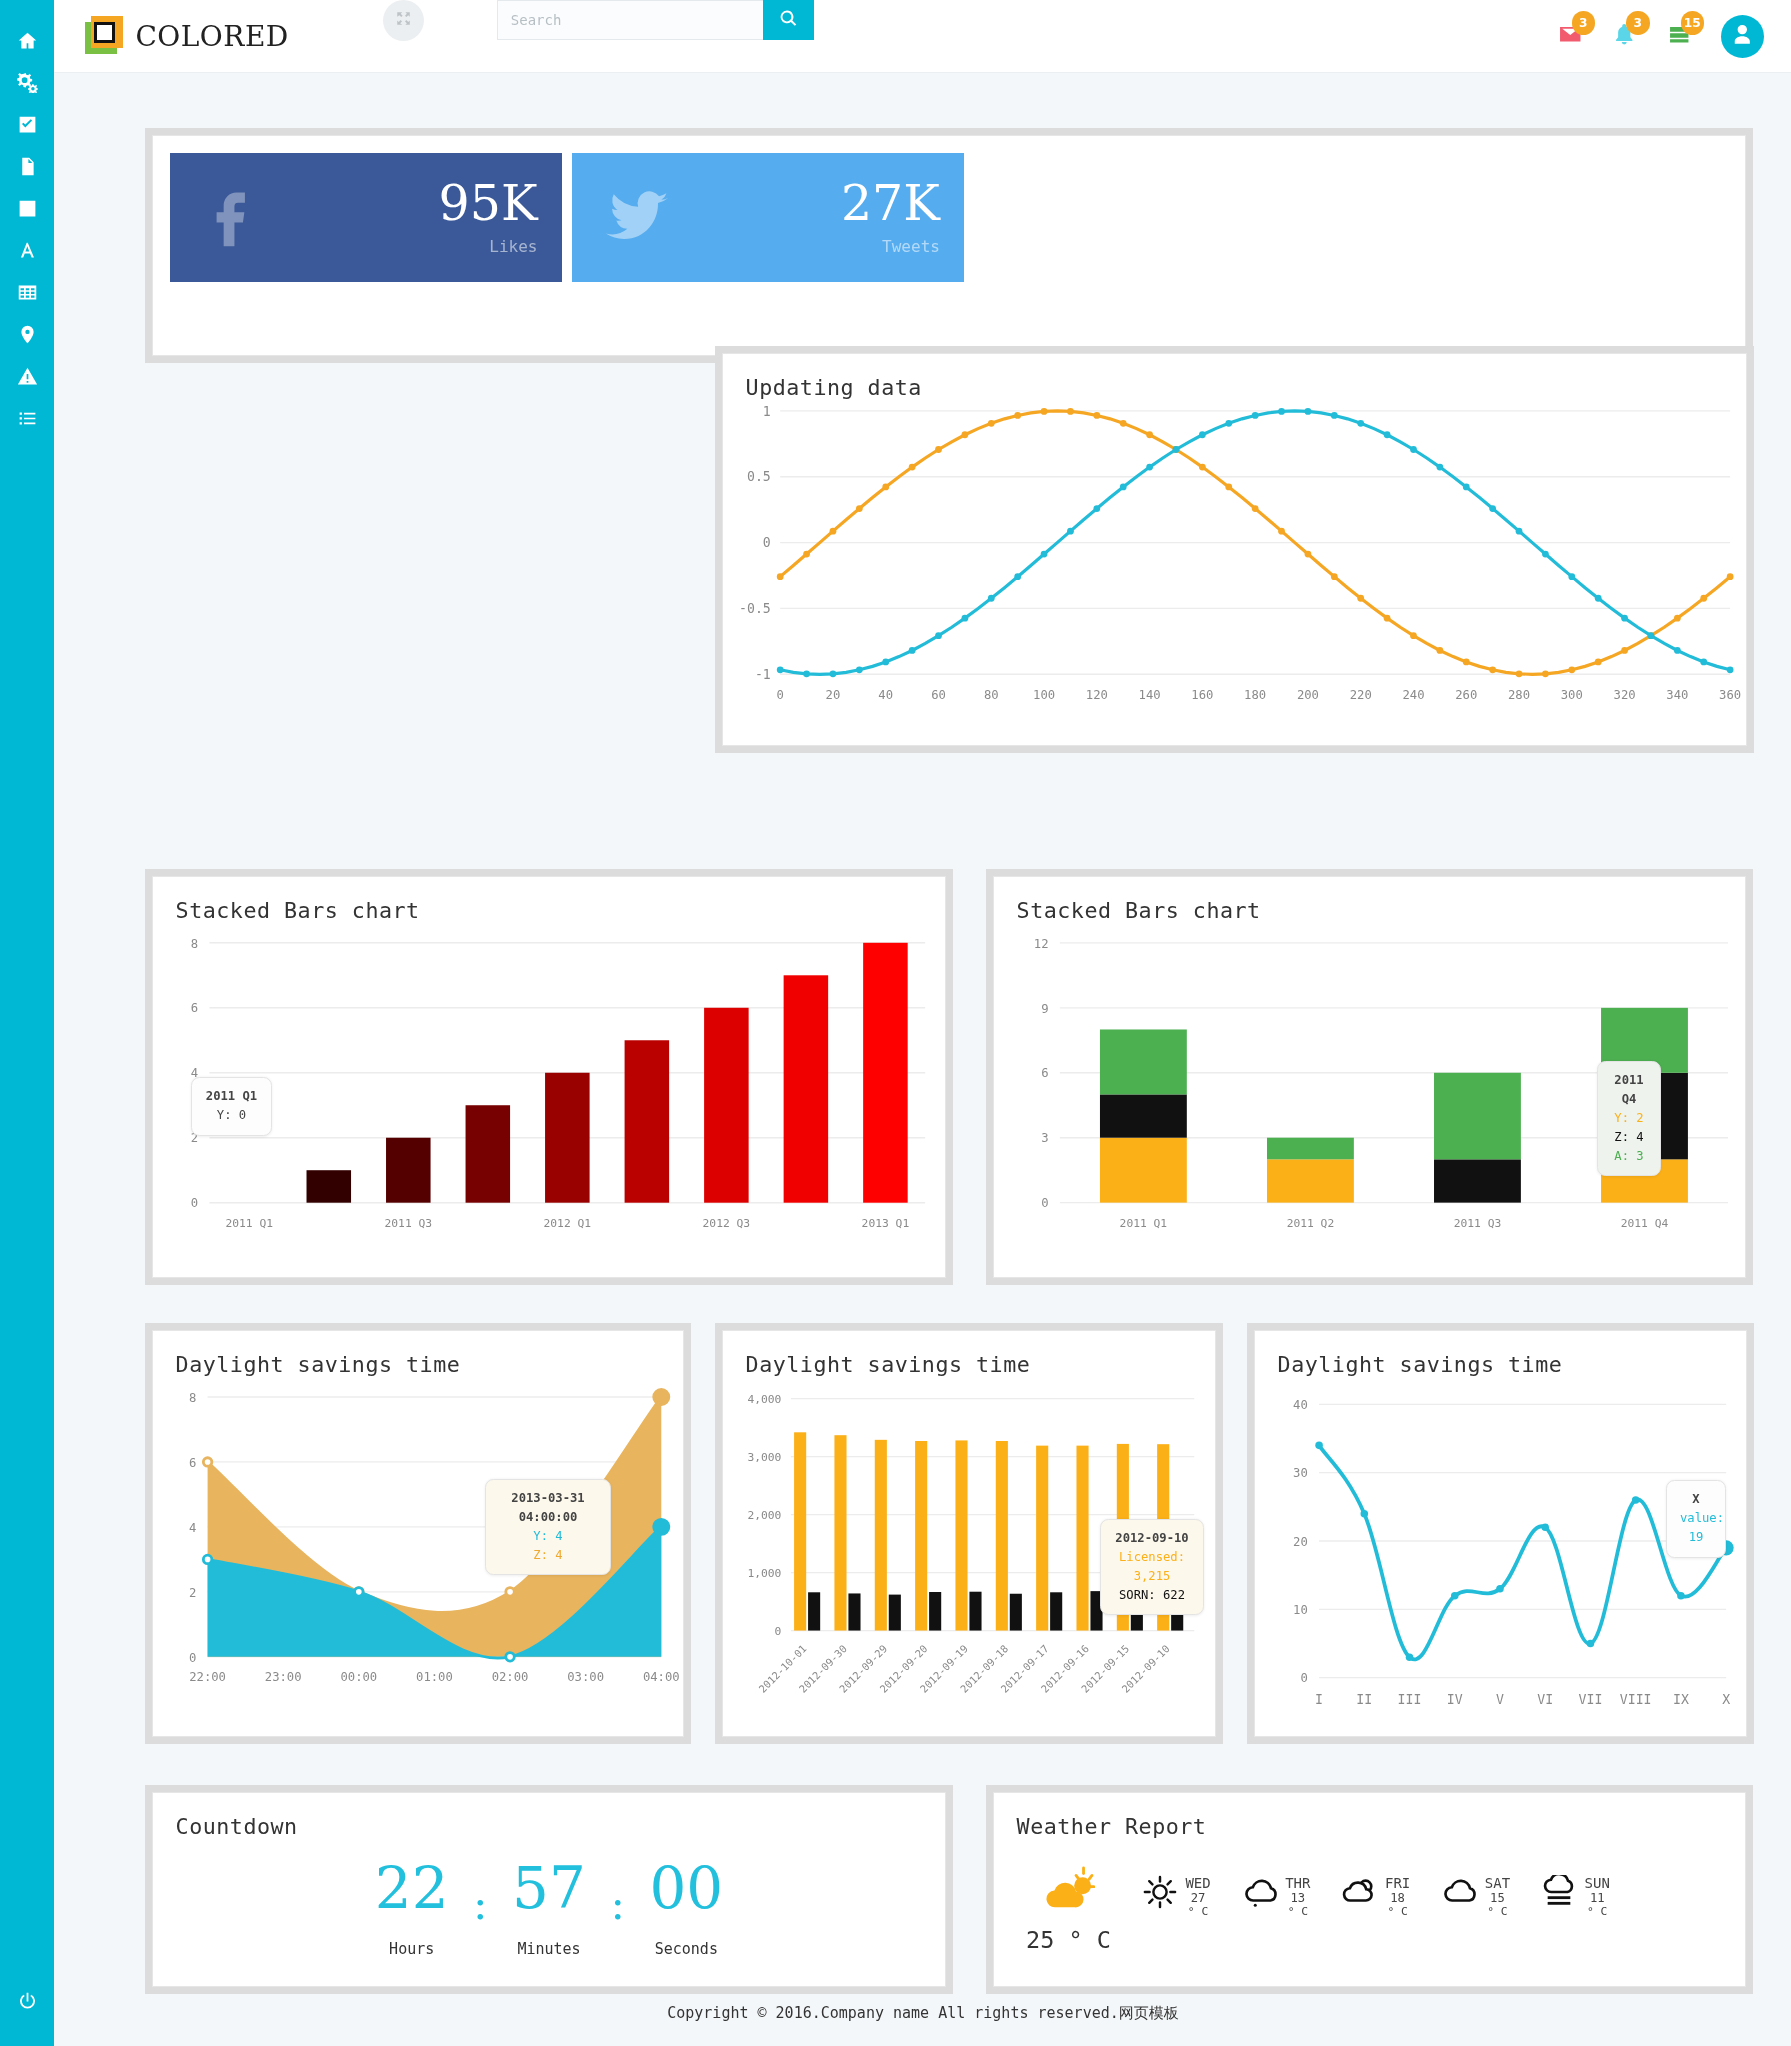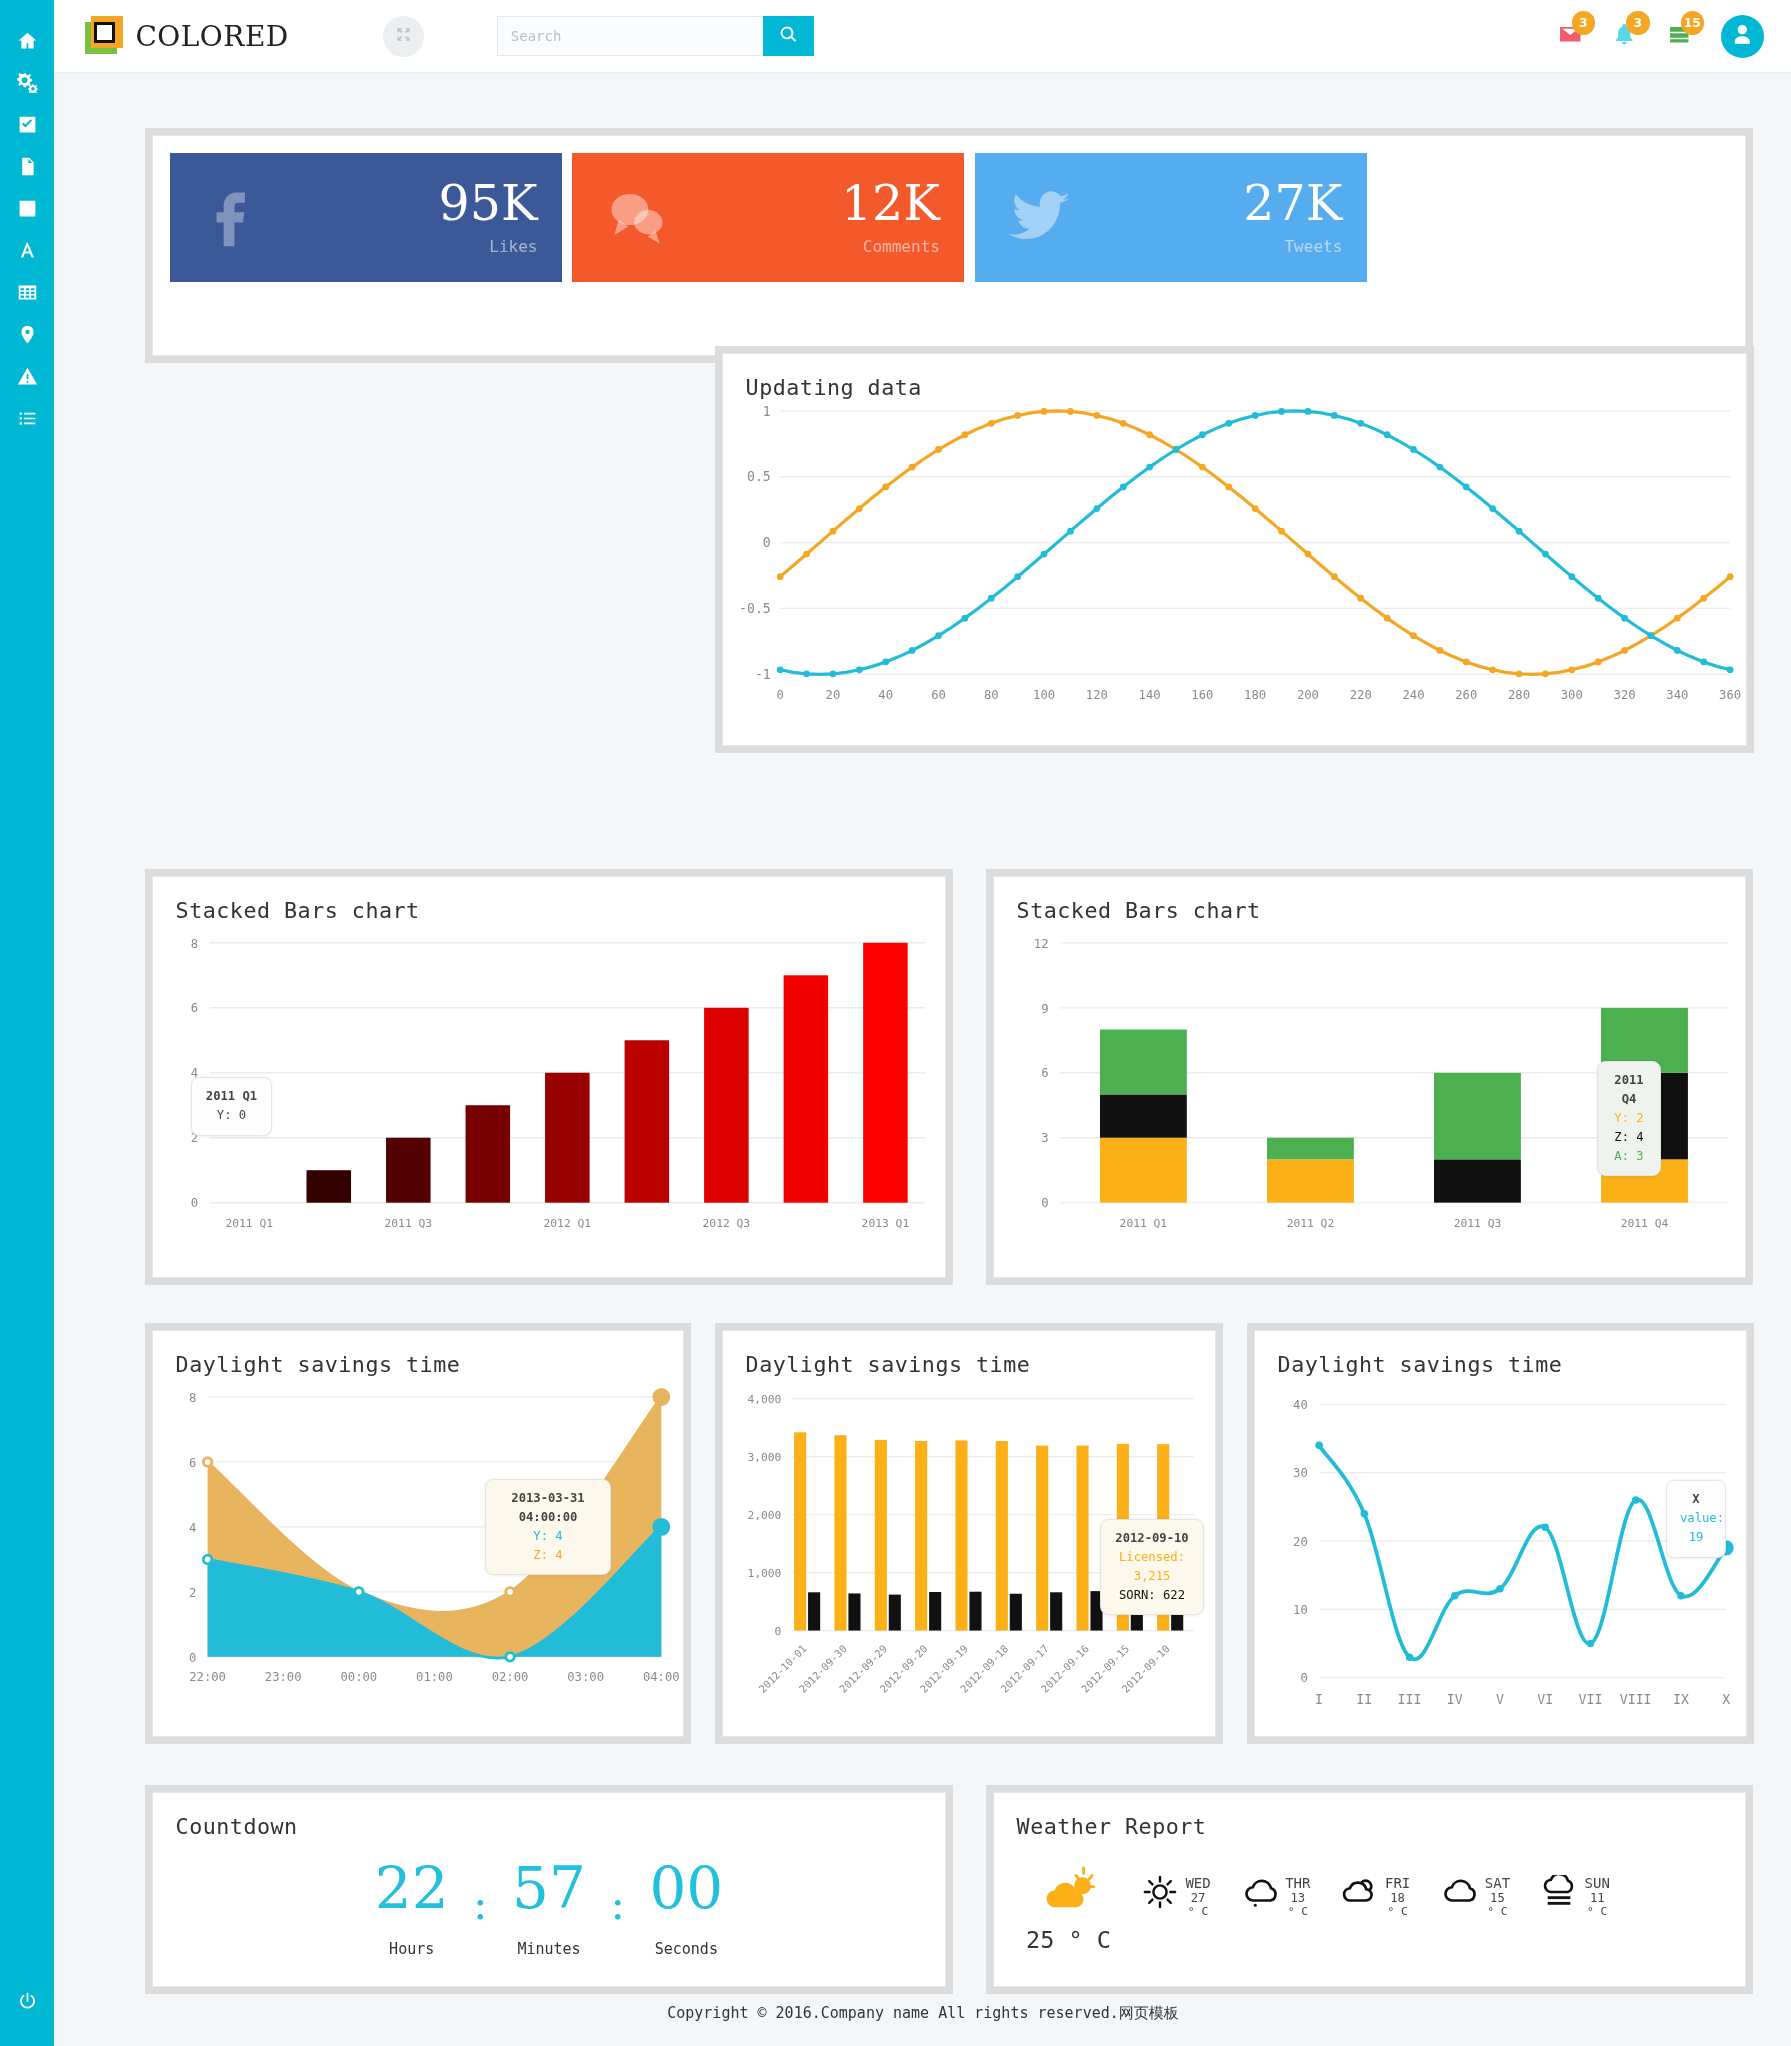--- a/index.html
+++ b/index.html
@@ -26,21 +26,21 @@
   }
   .side-item svg { width: 21px; height: 21px; fill: #ffffff; }
   #sidebar .nav-bottom { position: absolute; bottom: 23.5px; }
 
   
   #header {
     position: absolute; left: 54px; top: 0;
     width: 1738px; height: 73px;
     background: #ffffff;
     border-bottom: 0.9px solid #eceff1;
-    display: flex; align-items: center;
+    display: flex; 
     z-index: 10;
   }
   #logo-wrap { display: flex; align-items: center; margin-left: 25.4px; }
   .logo-mark { position: relative; width: 43px; height: 43px; }
   .logo-mark .sq-green { position: absolute; left: 5.6px; top: 7.5px; width: 32px; height: 32px; background: #7ac143; }
   .logo-mark .sq-orange { position: absolute; left: 11.3px; top: 1.9px; width: 32px; height: 32px; background: #f5a623; }
   .logo-mark .sq-inner { position: absolute; left: 15px; top: 7.5px; width: 21px; height: 21px; border: 3.8px solid #111; background: #fff; }
   #brand-text {
     margin-left: 13px; font-size: 28px; letter-spacing: 0.5px; color: #222;
     font-family: "DejaVu Serif", "Liberation Serif", serif; font-weight: 400;
@@ -280,36 +280,20 @@
       <div id="stats-row">
         <div class="stat-tile" style="background:#3b5998">
           <div class="stat-icon">
             <svg viewBox="0 0 24 24">
                 <path fill="rgba(255,255,255,0.35)" d="M15.5 3h-3A4.5 4.5 0 008 7.5V10H5.5v3.6H8V22h3.8v-8.4h3l.5-3.6h-3.5V8c0-.9.3-1.4 1.3-1.4h2.4V3z"></path>
               </svg>
           </div>
           <div class="stat-right">
             <div class="stat-num">95K</div>
             <div class="stat-label" style="color:rgba(255,255,255,0.55)">Likes</div>
-          </div>
-        </div>
-        <div class="stat-tile" style="background:#f4592c">
-          <div class="stat-icon">
-            <svg viewBox="0 0 24 24">
-                <g fill="rgba(255,255,255,0.42)">
-                  <ellipse cx="9.5" cy="9" rx="6.5" ry="5.5"></ellipse>
-                  <path d="M5.5 12.5L4 18l5-3z"></path>
-                  <ellipse cx="16" cy="13.5" rx="5" ry="4.3"></ellipse>
-                  <path d="M18.5 16.5L20 21l-4.2-2.4z"></path>
-                </g>
-              </svg>
-          </div>
-          <div class="stat-right">
-            <div class="stat-num">12K</div>
-            <div class="stat-label" style="color:rgba(255,255,255,0.55)">Comments</div>
           </div>
         </div>
         <div class="stat-tile" style="background:#55acee">
           <div class="stat-icon">
             <svg viewBox="0 0 24 24">
                 <path fill="rgba(255,255,255,0.45)" d="M23 4.9a8.5 8.5 0 01-2.4.7 4.2 4.2 0 001.8-2.3 8.4 8.4 0 01-2.6 1A4.2 4.2 0 0012.4 8a11.8 11.8 0 01-8.6-4.4 4.2 4.2 0 001.3 5.6 4 4 0 01-1.9-.5 4.2 4.2 0 003.4 4.1 4.2 4.2 0 01-1.9.1 4.2 4.2 0 003.9 2.9A8.5 8.5 0 011 17.5a11.9 11.9 0 006.4 1.9c7.7 0 12-6.5 12-12.1v-.6A8.5 8.5 0 0023 4.9z"></path>
               </svg>
           </div>
           <div class="stat-right">
             <div class="stat-num">27K</div>

